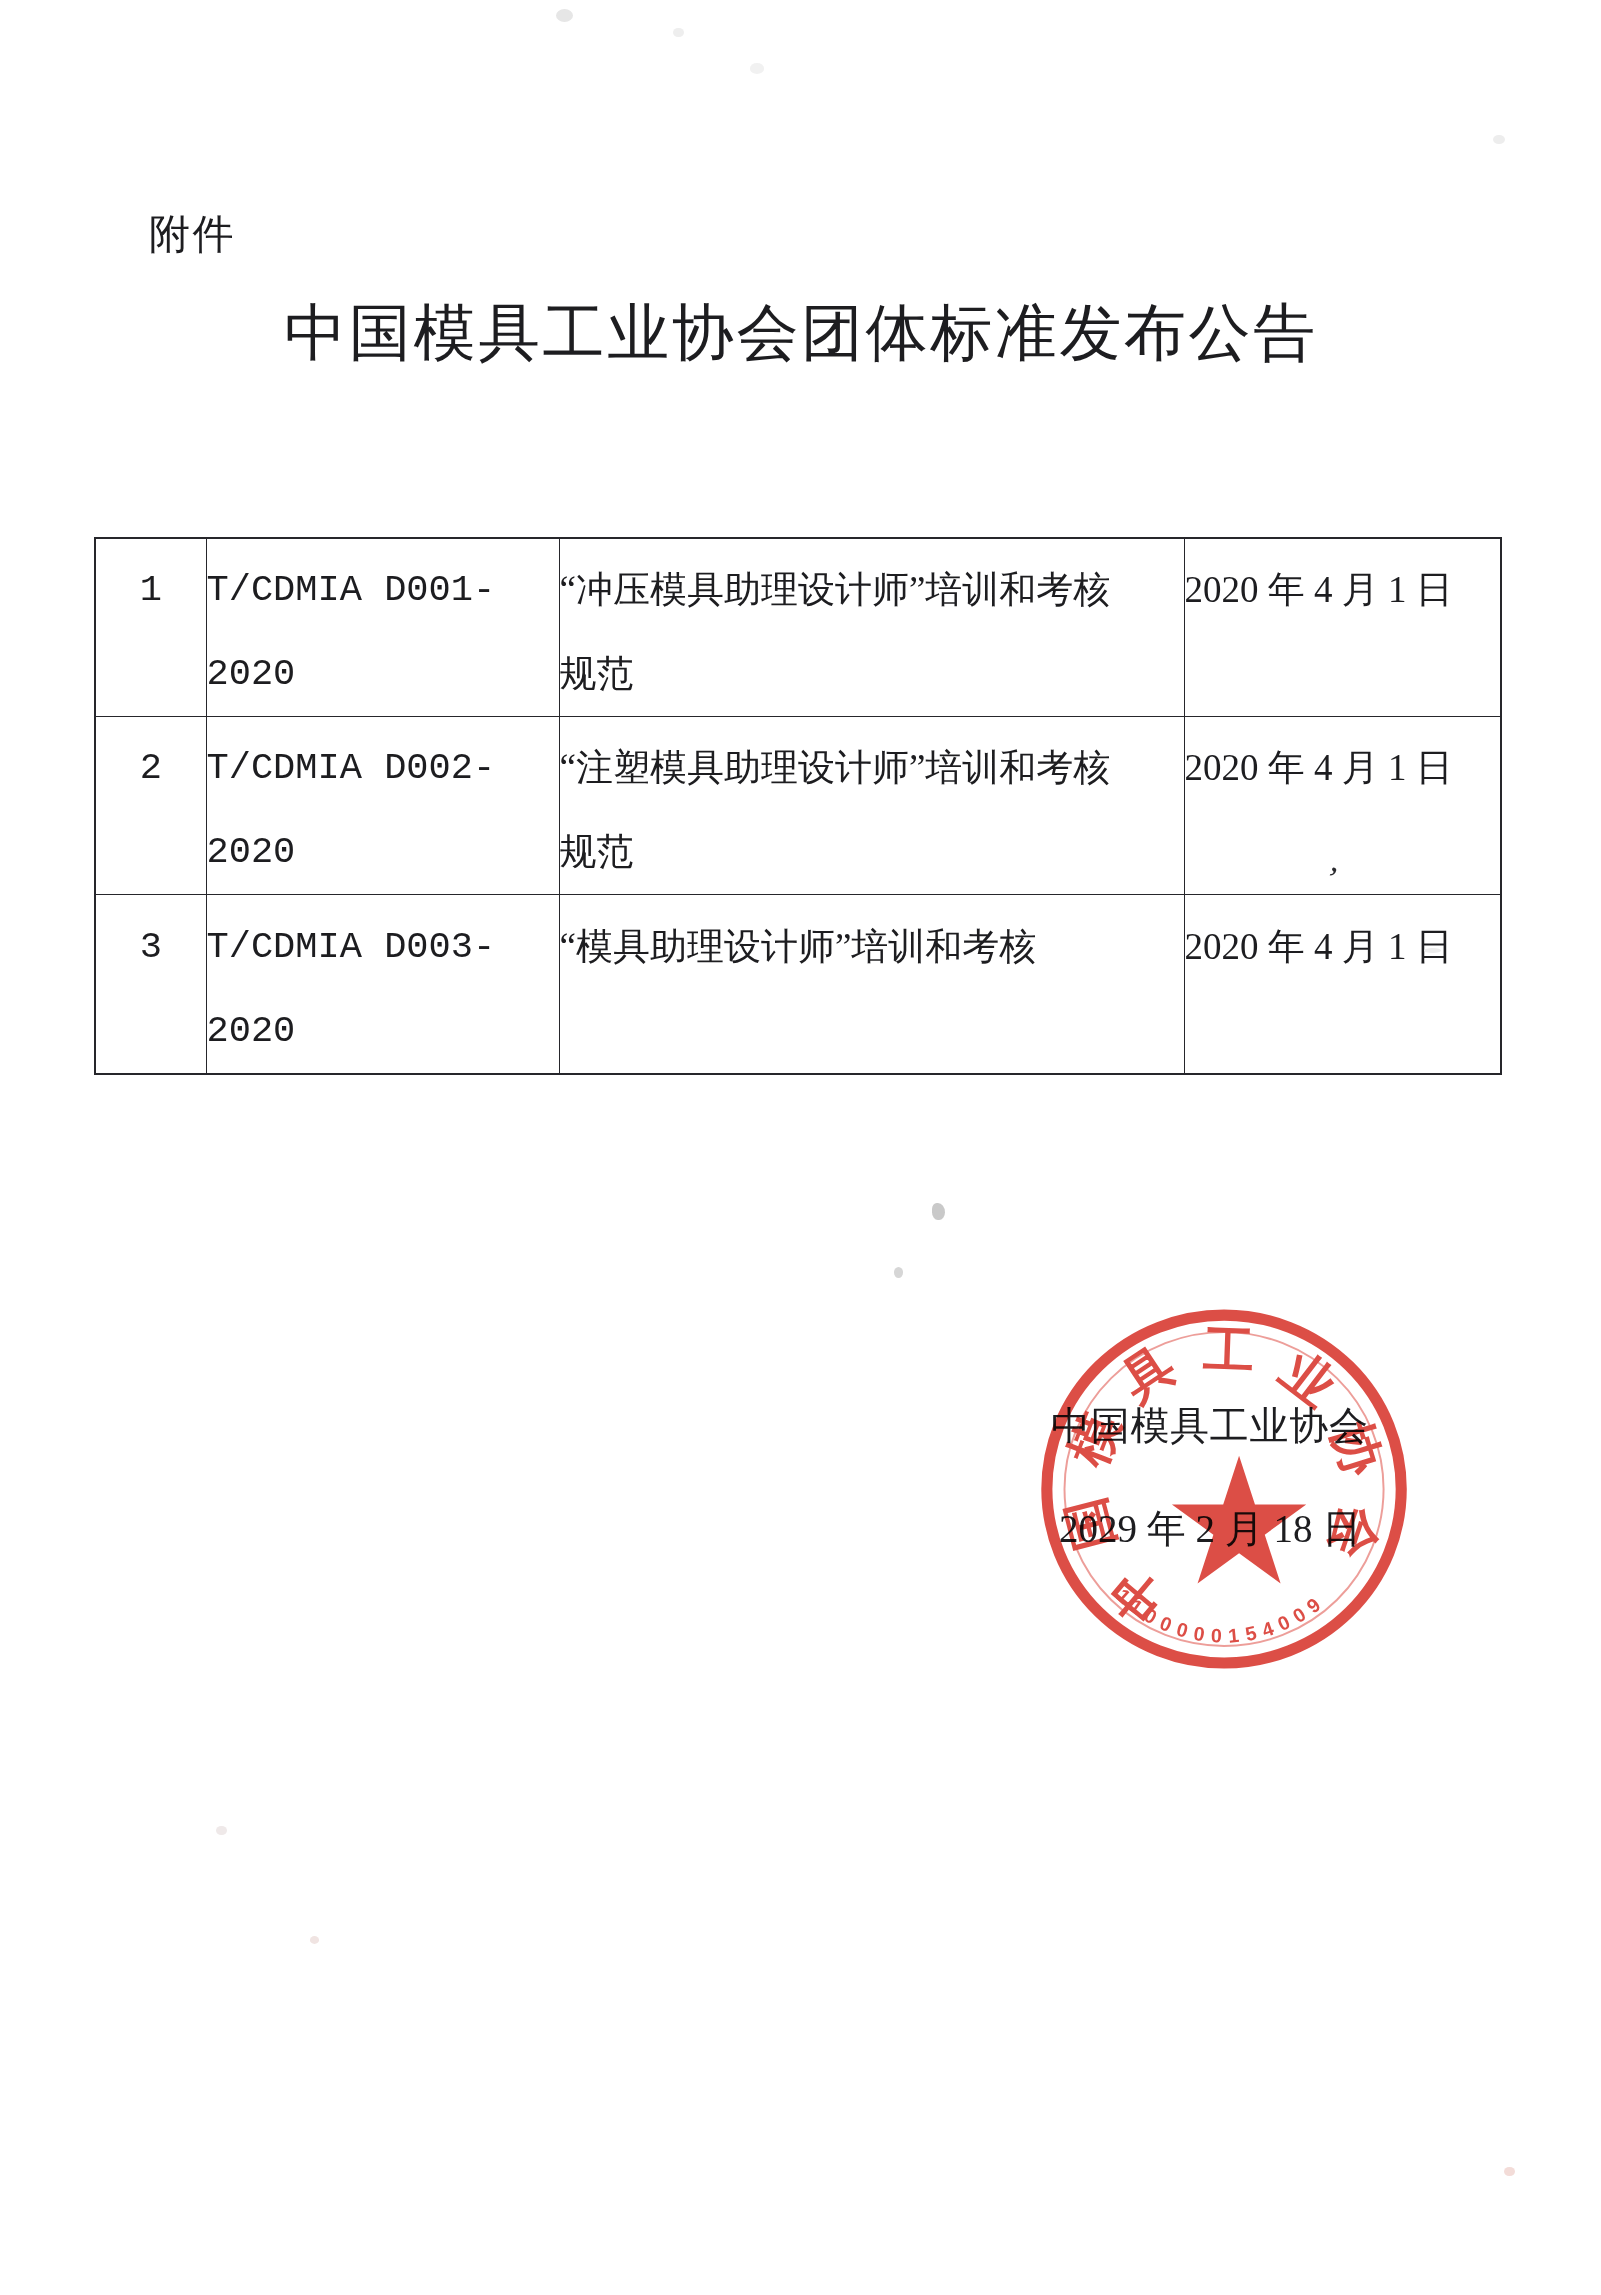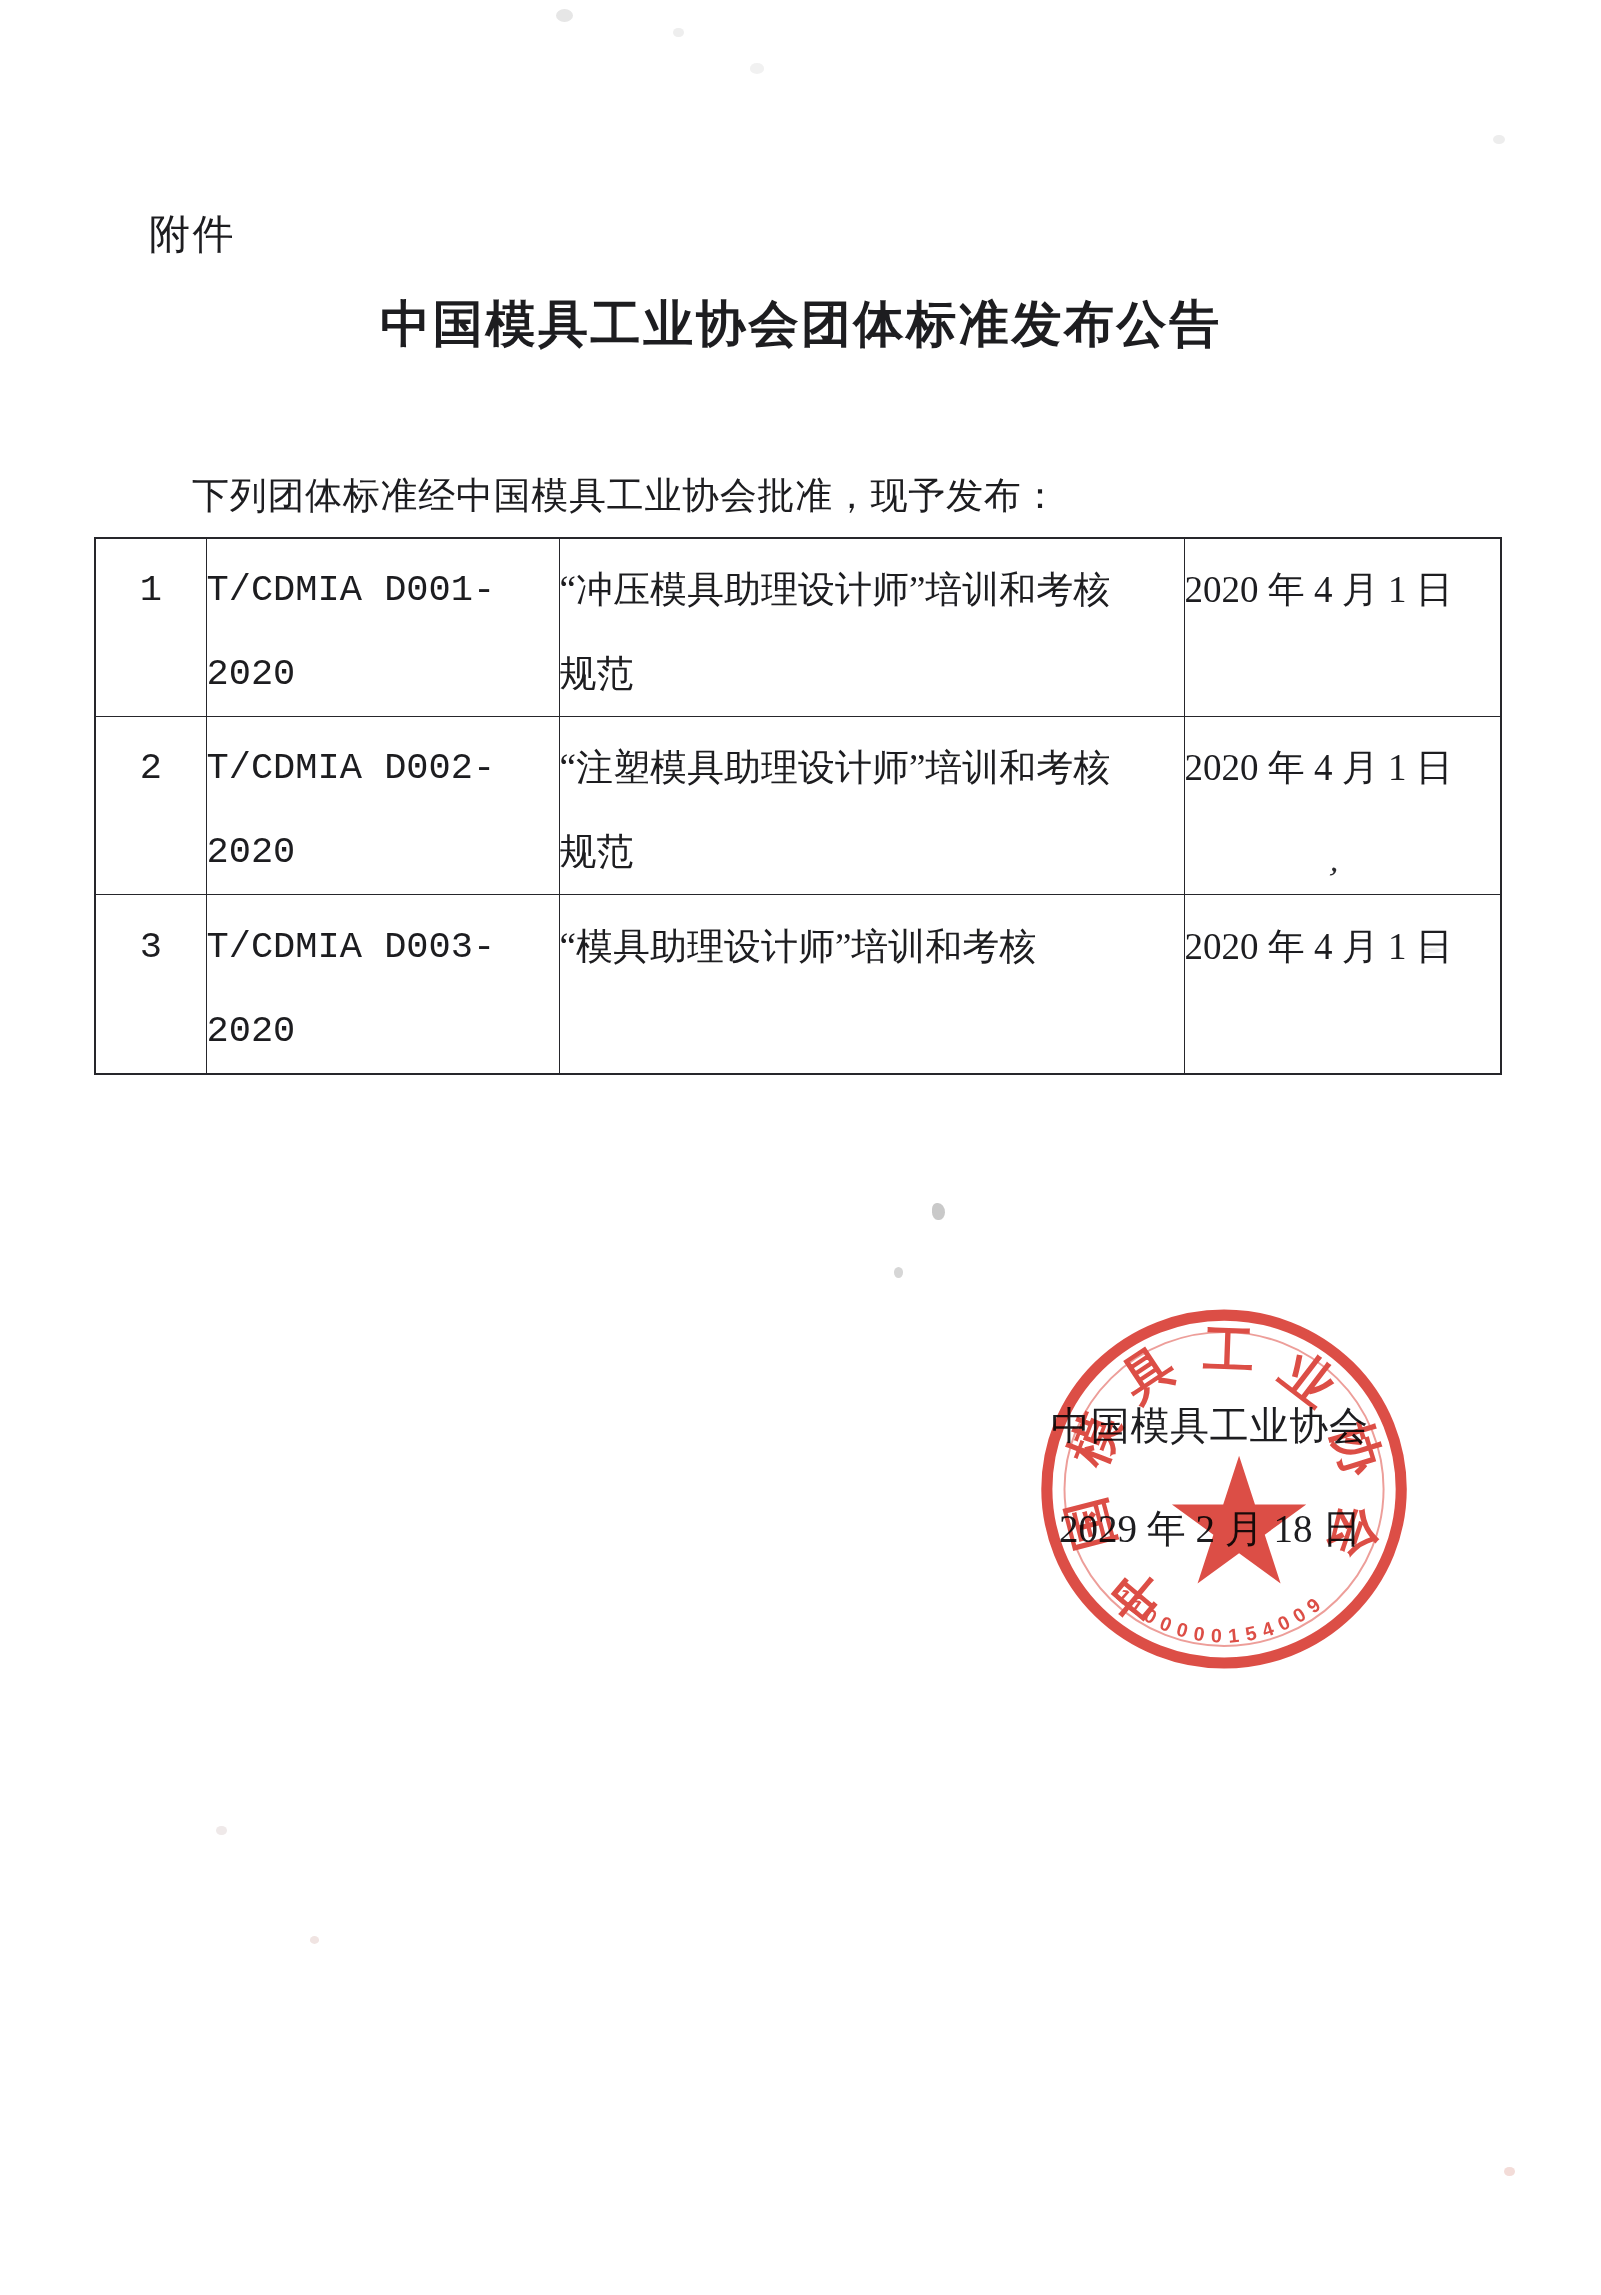--- a/index.html
+++ b/index.html
@@ -24,22 +24,22 @@
     letter-spacing: 2.6px;
   }
   .doc-title {
     position: absolute;
     left: 0;
     top: 291px;
     width: 1602px;
     margin: 0;
     text-align: center;
     font-family: "Liberation Sans", sans-serif;
-    font-weight: 700;
-    font-size: 50px;
+    font-weight: 400;
+    font-size: 62px;
     letter-spacing: 2.6px;
   }
   .intro-text {
     position: absolute;
     left: 192px;
     top: 471px;
     margin: 0;
     font-size: 37px;
     letter-spacing: 0.7px;
   }
@@ -139,21 +139,20 @@
 </style>
 </head>
 <body>
 
 <div class="page" style="color: rgb(29, 29, 32);">
 
   <div class="attachment-label">附件</div>
 
   <h1 class="doc-title">中国模具工业协会团体标准发布公告</h1>
 
-  <p class="intro-text">下列团体标准经中国模具工业协会批准，现予发布：</p>
 
   <table class="standards">
     <colgroup>
       <col style="width:111px">
       <col style="width:353px">
       <col style="width:625px">
       <col style="width:317px">
     </colgroup>
     <tbody>
       <tr class="body-row body-row-1">

